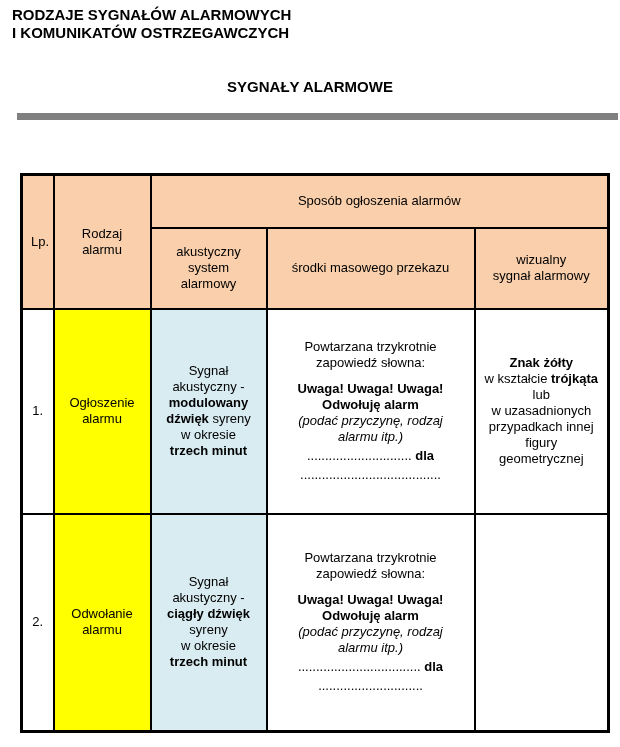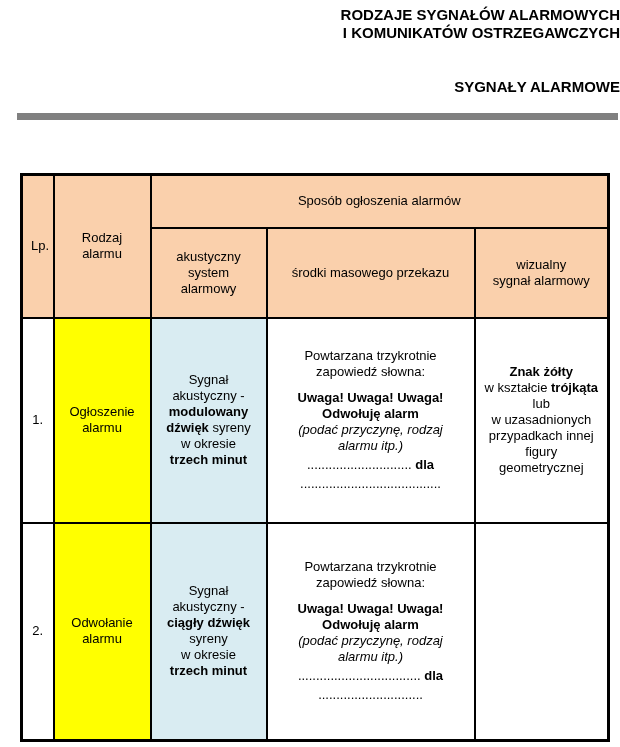--- a/index.html
+++ b/index.html
@@ -9,38 +9,38 @@
     --divider:#808080;
     --border:#000000;
   }
   *{box-sizing:border-box;}
   html,body{margin:0;padding:0;background:#ffffff;}
   .page{
     width:620px;height:747px;overflow:hidden;background:#ffffff;
     font-family:"Liberation Sans","DejaVu Sans",sans-serif;color:#000;
   }
   .title{
-    padding-top:6px;text-align:right;font-weight:bold;font-size:15px;line-height:18px;
+    padding-top:6px;text-align:left;font-weight:bold;font-size:15px;line-height:18px;padding-left:12px;
   }
   .subtitle{
-    margin-top:36px;text-align:right;font-weight:bold;font-size:15px;line-height:17px;
+    margin-top:36px;text-align:center;font-weight:bold;font-size:15px;line-height:17px;
   }
   .divider{
     margin:18px 0 0 17px;width:601px;height:7px;background:var(--divider);
   }
   table.alarm{
     margin:53px 0 0 20px;border-collapse:collapse;table-layout:fixed;
     border:3px solid var(--border);width:587px;
   }
   table.alarm th, table.alarm td{
     border:2px solid var(--border);padding:8px;text-align:center;vertical-align:middle;
     font-size:13px;line-height:16px;font-weight:normal;overflow:hidden;
   }
   tr.hrow-a{height:53px;}
-  tr.hrow-b{height:90px;}
+  tr.hrow-b{height:81px;}
   tr.row-1{height:205px;}
   tr.row-2{height:218px;}
   .col-lp{width:32px;}
   .col-rodzaj{width:97px;}
   .col-akust{width:116px;}
   .col-srodki{width:208px;}
   .col-wizual{width:134px;}
   .hdr{background:var(--header-bg);}
   .b{font-weight:bold;}
   .i{font-style:italic;}

